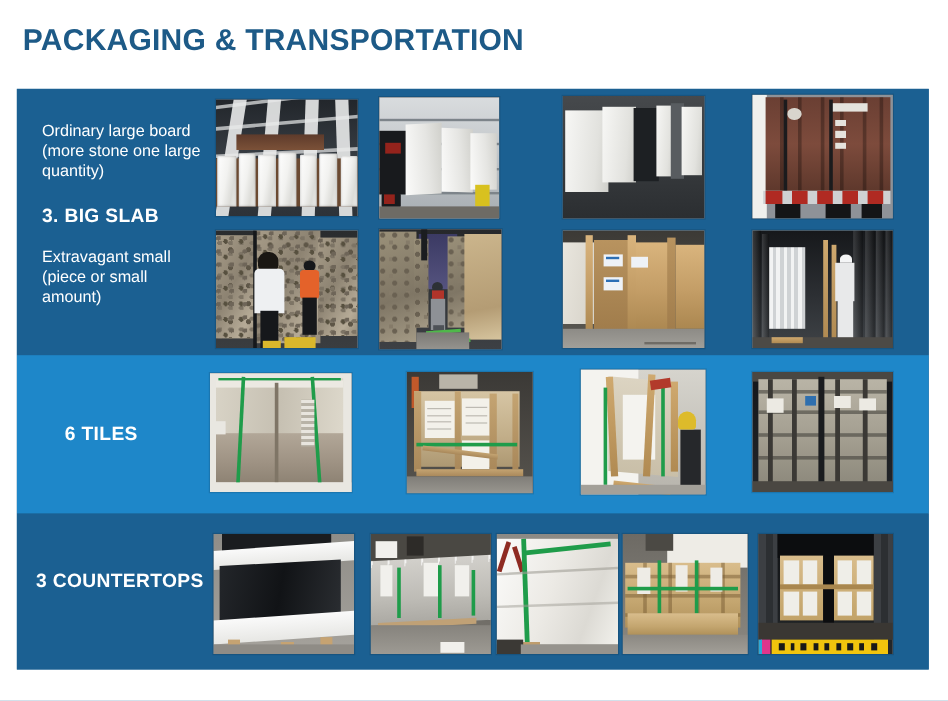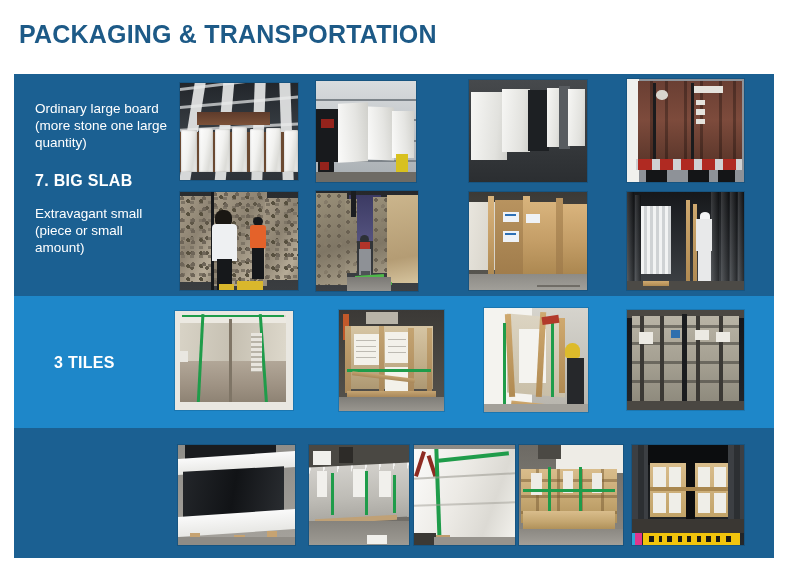--- a/index.html
+++ b/index.html
@@ -254,21 +254,21 @@
 <body>
 
 <div id="page-title">PACKAGING &amp; TRANSPORTATION</div>
 
 <div id="panel">
 
   <div class="band dark" id="band-slab">
 
     <div class="label-col">
       <div class="lbl body" id="lbl-ordinary">Ordinary large board (more stone one large quantity)</div>
-      <div class="lbl head" id="lbl-bigslab">7. BIG SLAB</div>
+      <div class="lbl head" id="lbl-bigslab">3. BIG SLAB</div>
       <div class="lbl body" id="lbl-extravagant">Extravagant small (piece or small amount)</div>
     </div>
 
     <div class="ph" style="left:166px;top:9px;width:118px;height:97px;">
       <div class="layer warehouse"></div>
       <div class="layer r1c1-roof">
         <i class="beam" style="top:8%;transform:rotate(-7deg);"></i>
         <i class="beam" style="top:26%;transform:rotate(-5deg);"></i>
         <i class="beam" style="top:48%;transform:rotate(-3deg);"></i>
         <i class="skylight" style="left:6%;top:0;transform:skewX(-9deg);"></i>
@@ -443,21 +443,21 @@
         <i class="r2c4-man" style="left:61%;top:58%;width:11%;height:34%;"></i>
         <i class="r2c4-floor" style="left:0;bottom:0;width:100%;height:9%;"></i>
         <i class="r2c4-wood" style="left:14%;bottom:4%;width:22%;height:5%;"></i>
       </div>
     </div>
   </div>
 
   <div class="band light" id="band-tiles">
 
     <div class="label-col">
-      <div class="lbl head" id="lbl-tiles">3 TILES</div>
+      <div class="lbl head" id="lbl-tiles">6 TILES</div>
     </div>
 
     <div class="ph" style="left:161px;top:15px;width:118px;height:99px;">
       <div class="layer r3c1-bg"></div>
       <div class="layer">
         <i class="r3c1-wrap" style="left:0;top:0;width:100%;height:100%;"></i>
         <i class="r3c1-top" style="left:4%;top:6%;width:90%;height:48%;transform:skewY(-2deg);"></i>
         <i class="r3c1-front" style="left:4%;top:50%;width:90%;height:42%;"></i>
         <i class="r3c1-stripe" style="left:4%;top:6%;width:90%;height:6%;"></i>
         <i style="left:46%;top:8%;width:2.5%;height:84%;background:#7f7566;"></i>
@@ -543,20 +543,23 @@
         <i class="r3c4-blue" style="left:38%;top:20%;width:7%;height:8%;"></i>
         <i class="r3c4-paper" style="left:58%;top:20%;width:12%;height:10%;"></i>
         <i class="r3c4-paper" style="left:76%;top:22%;width:12%;height:10%;"></i>
         <i class="r3c4-frame" style="left:0;bottom:0;width:100%;height:9%;"></i>
       </div>
     </div>
   </div>
 
   <div class="band dark" id="band-tops">
 
+    <div class="label-col">
+      <div class="lbl head" id="lbl-tops">3 COUNTERTOPS</div>
+    </div>
 
     <div class="ph" style="left:164px;top:17px;width:117px;height:100px;">
       <div class="layer r4c1-bg"></div>
       <div class="layer">
         <i class="r4c1-dark" style="left:6%;top:0;width:78%;height:16%;"></i>
         <i class="r4c1-white" style="left:0;top:10%;width:100%;height:16%;transform:skewY(-4deg);"></i>
         <i class="r4c1-black" style="left:4%;top:24%;width:86%;height:48%;transform:skewY(-3deg);"></i>
         <i class="r4c1-white" style="left:0;top:68%;width:100%;height:20%;transform:skewY(-4deg);"></i>
         <i class="r4c1-wood" style="left:10%;bottom:4%;width:9%;height:8%;"></i>
         <i class="r4c1-wood" style="left:48%;bottom:2%;width:9%;height:8%;"></i>

